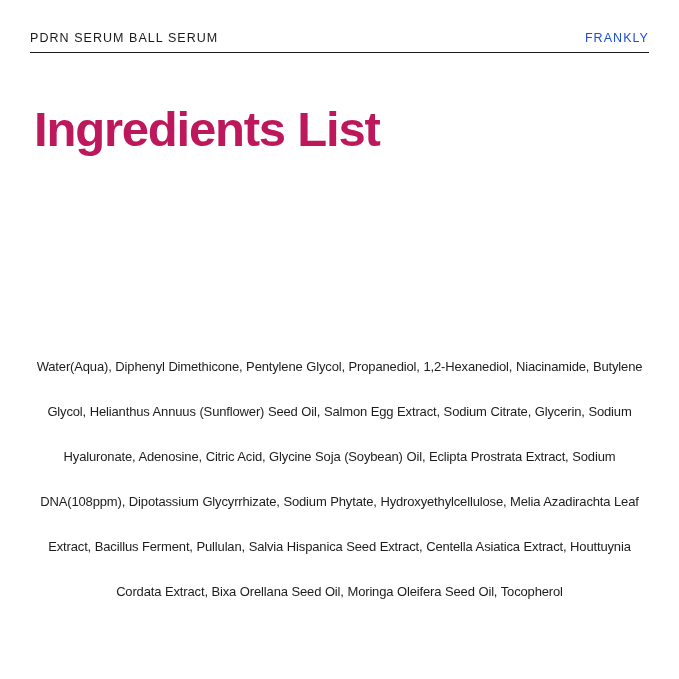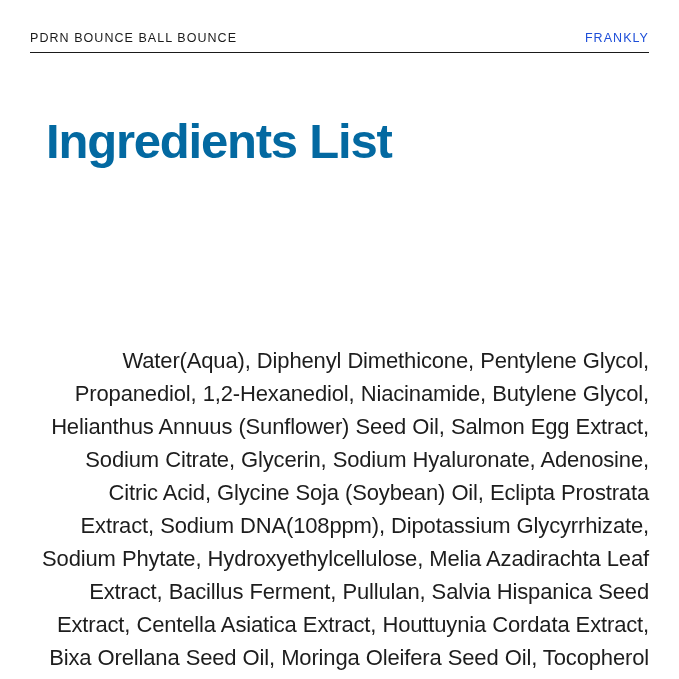--- a/index.html
+++ b/index.html
@@ -37,48 +37,48 @@
     white-space: nowrap;
   }
   .header-right {
     font-size: 12.5px;
     letter-spacing: 1.05px;
     font-weight: 500;
     color: #1d4ed8;
     white-space: nowrap;
   }
   .title {
-    margin: 16px;
+    margin: 4px;
     padding-top: 47px;
     font-size: 49px;
     line-height: 1.05;
     font-weight: bold;
     letter-spacing: -1.2px;
-    color: #0369a1;
+    color: #be185d;
   }
   .ingredients {
     position: absolute;
     left: 30px;
     right: 30px;
     top: 344px;
-    font-size: 22px;
-    line-height: 33px;
+    font-size: 13px;
+    line-height: 45px;
     letter-spacing: -0.15px;
     color: #1d1d1d;
-    text-align: right;
+    text-align: center;
     word-spacing: 0.2px;
   }
 </style>
 </head>
 <body>
 
 <div class="page">
 
   <div class="header">
-    <div class="header-left">PDRN BOUNCE BALL BOUNCE</div>
+    <div class="header-left">PDRN SERUM BALL SERUM</div>
     <div class="header-right">FRANKLY</div>
   </div>
 
   <h1 class="title">Ingredients List</h1>
 
   <div class="ingredients">Water(Aqua), Diphenyl Dimethicone, Pentylene Glycol, Propanediol, 1,2-Hexanediol, Niacinamide, Butylene Glycol, Helianthus Annuus (Sunflower) Seed Oil, Salmon Egg Extract, Sodium Citrate, Glycerin, Sodium Hyaluronate, Adenosine, Citric Acid, Glycine Soja (Soybean) Oil, Eclipta Prostrata Extract, Sodium DNA(108ppm), Dipotassium Glycyrrhizate, Sodium Phytate, Hydroxyethylcellulose, Melia Azadirachta Leaf Extract, Bacillus Ferment, Pullulan, Salvia Hispanica Seed Extract, Centella Asiatica Extract, Houttuynia Cordata Extract, Bixa Orellana Seed Oil, Moringa Oleifera Seed Oil, Tocopherol</div>
 
 </div>
 
 </body></html>

